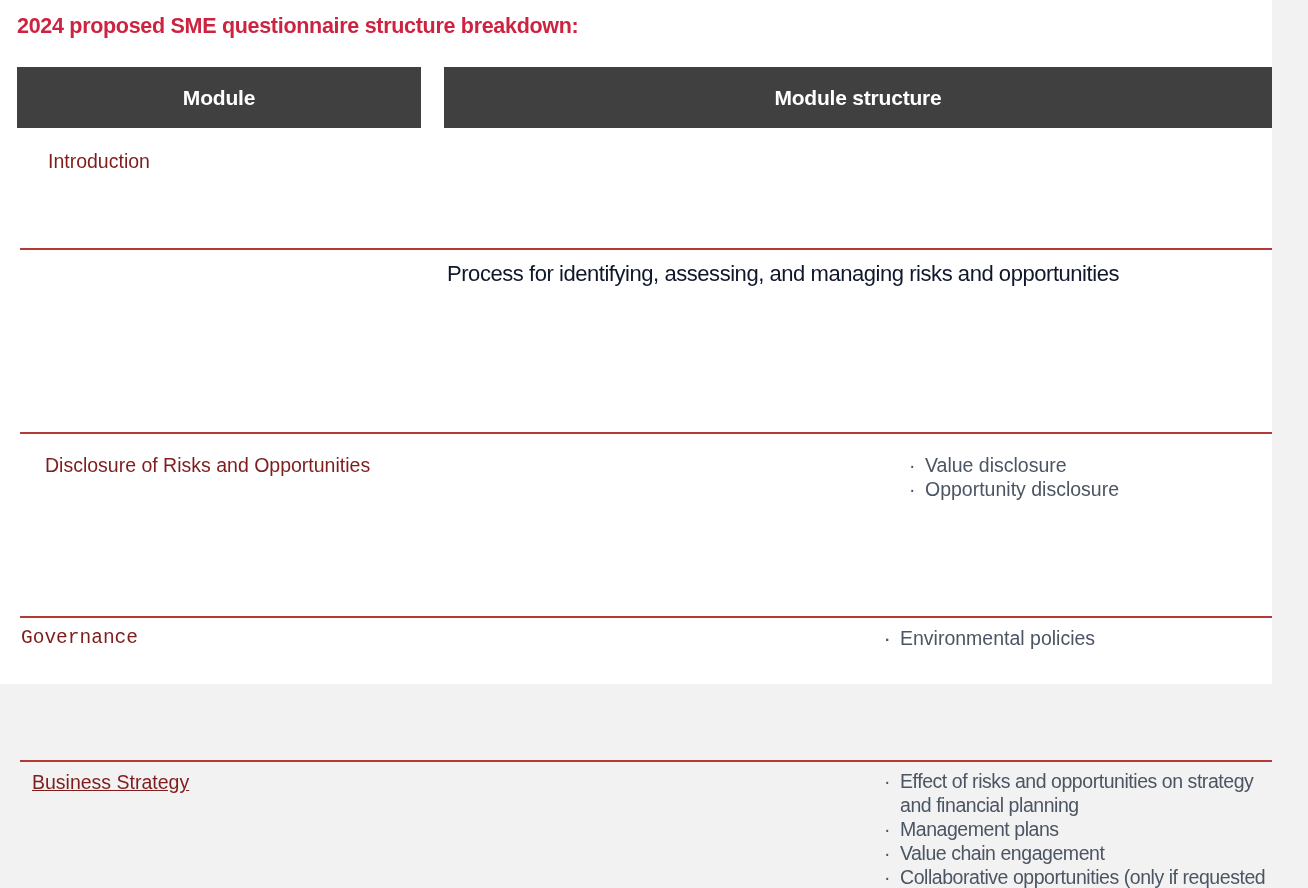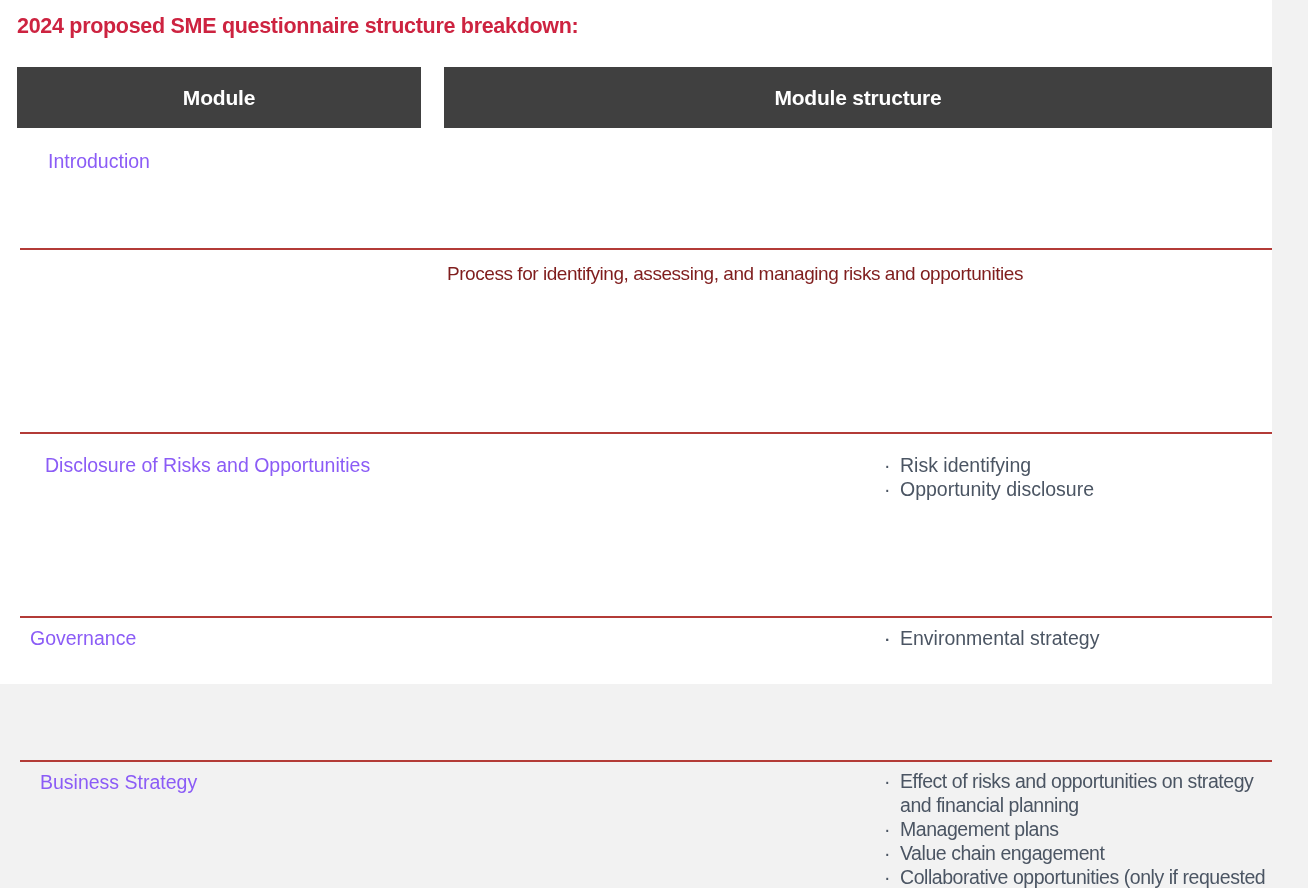--- a/index.html
+++ b/index.html
@@ -77,41 +77,41 @@
     background: #b33b37;
   }
   .row .rule { top: 0; }
 
   .cell-module {
     width: 427px;
     flex: 0 0 427px;
     box-sizing: border-box;
     padding-left: 45px;
     padding-right: 10px;
-    color: #8b5cf6;
+    color: #7f1d1d;
     font-size: 19.5px;
     line-height: 24px;
     font-family: "Liberation Sans", sans-serif;
   }
   .cell-overview {
     flex: 1 1 auto;
     display: flex;
     align-items: flex-start;
     color: #4b5563;
     font-family: "Liberation Sans", sans-serif;
   }
   .ov-col {
     box-sizing: border-box;
   }
   .ov-col.col1 { width: 440px; flex: 0 0 440px; }
 
   .plain-line {
-    font-size: 19px;
-    line-height: 24px;
-    color: #7f1d1d;
+    font-size: 22px;
+    line-height: 24px;
+    color: #0f172a;
   }
   ul.blist {
     margin: 0;
     padding: 0;
     list-style: none;
   }
   ul.blist li {
     position: relative;
     padding-left: 26px;
     font-size: 19.5px;
@@ -136,30 +136,30 @@
   }
 
   
   #row-intro        { height: 60px;  padding-top: 0px; }
   #row-intro .cell-module { padding-top: 21px; padding-left: 48px; }
 
   #row-ident        { height: 92px; }
   #row-ident .cell-module   { padding-top: 73px; padding-left: 46px; }
   #row-ident .cell-overview { padding-top: 74px; padding-left: 447px; }
 
-  #row-disc         { height: 92px; }
+  #row-disc         { height: 92px; gap: 25px; }
   #row-disc .cell-module   { padding-top: 173px; padding-left: 45px; }
   #row-disc .cell-overview { padding-top: 173px; padding-left: 447px; }
 
   #row-gov          { height: 72px; }
-  #row-gov .cell-module   { padding-top: 254px; padding-left: 30px; }
+  #row-gov .cell-module   { padding-top: 254px; padding-left: 21px; font-family: Liberation Mono, monospace; }
   #row-gov .cell-overview { padding-top: 254px; padding-left: 447px; }
 
   #row-strat        { height: 127px; }
-  #row-strat .cell-module   { padding-top: 326px; padding-left: 40px; }
+  #row-strat .cell-module   { padding-top: 326px; padding-left: 32px; text-decoration: underline; }
   #row-strat .cell-overview { padding-top: 325px; padding-left: 447px; }
 
   #row-envcons      { height: 73px; }
   #row-envcons .cell-module { padding-top: 458px; padding-left: 42px; }
 
   #row-envclim      { height: 178px; }
   #row-envclim .cell-module   { padding-top: 531px; padding-left: 44px; }
   #row-envclim .cell-overview { padding-top: 524px; padding-left: 447px; }
 
   #row-signoff      { height: 65px; }
@@ -199,37 +199,37 @@
       </div>
 
       <div class="row" id="row-disc">
         <div class="rule" style="top:152px;"></div>
         <div class="cell-module">
           <span>Disclosure of Risks and Opportunities</span>
         </div>
         <div class="cell-overview">
           <div class="ov-col col1">
             <ul class="blist">
-              <li><span class="bul">·</span><span>Risk identifying</span></li>
+              <li><span class="bul">·</span><span>Value disclosure</span></li>
               <li><span class="bul">·</span><span>Opportunity disclosure</span></li>
             </ul>
           </div>
         </div>
       </div>
 
       <div class="row" id="row-gov">
         <div class="rule" style="top:244px;"></div>
         <div class="cell-module">
           <span>Governance</span>
         </div>
         <div class="cell-overview">
           <div class="ov-col col1">
             <ul class="blist">
               <li><span class="bul">·</span></li>
-              <li><span class="bul">·</span><span>Environmental strategy</span></li>
+              <li><span class="bul">·</span><span>Environmental policies</span></li>
             </ul>
           </div>
         </div>
       </div>
 
       <div class="row narrow" id="row-strat">
         <div class="rule" style="top:316px;"></div>
         <div class="cell-module">
           <span>Business Strategy</span>
         </div>

